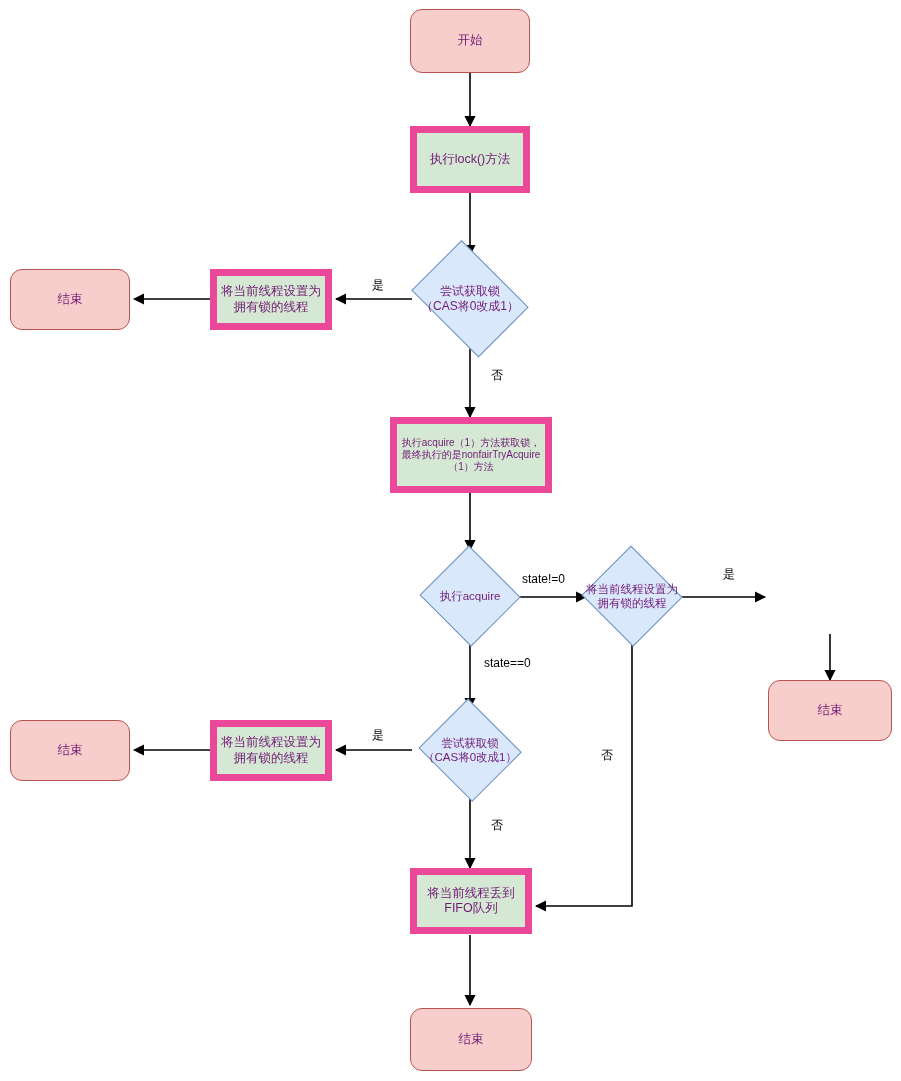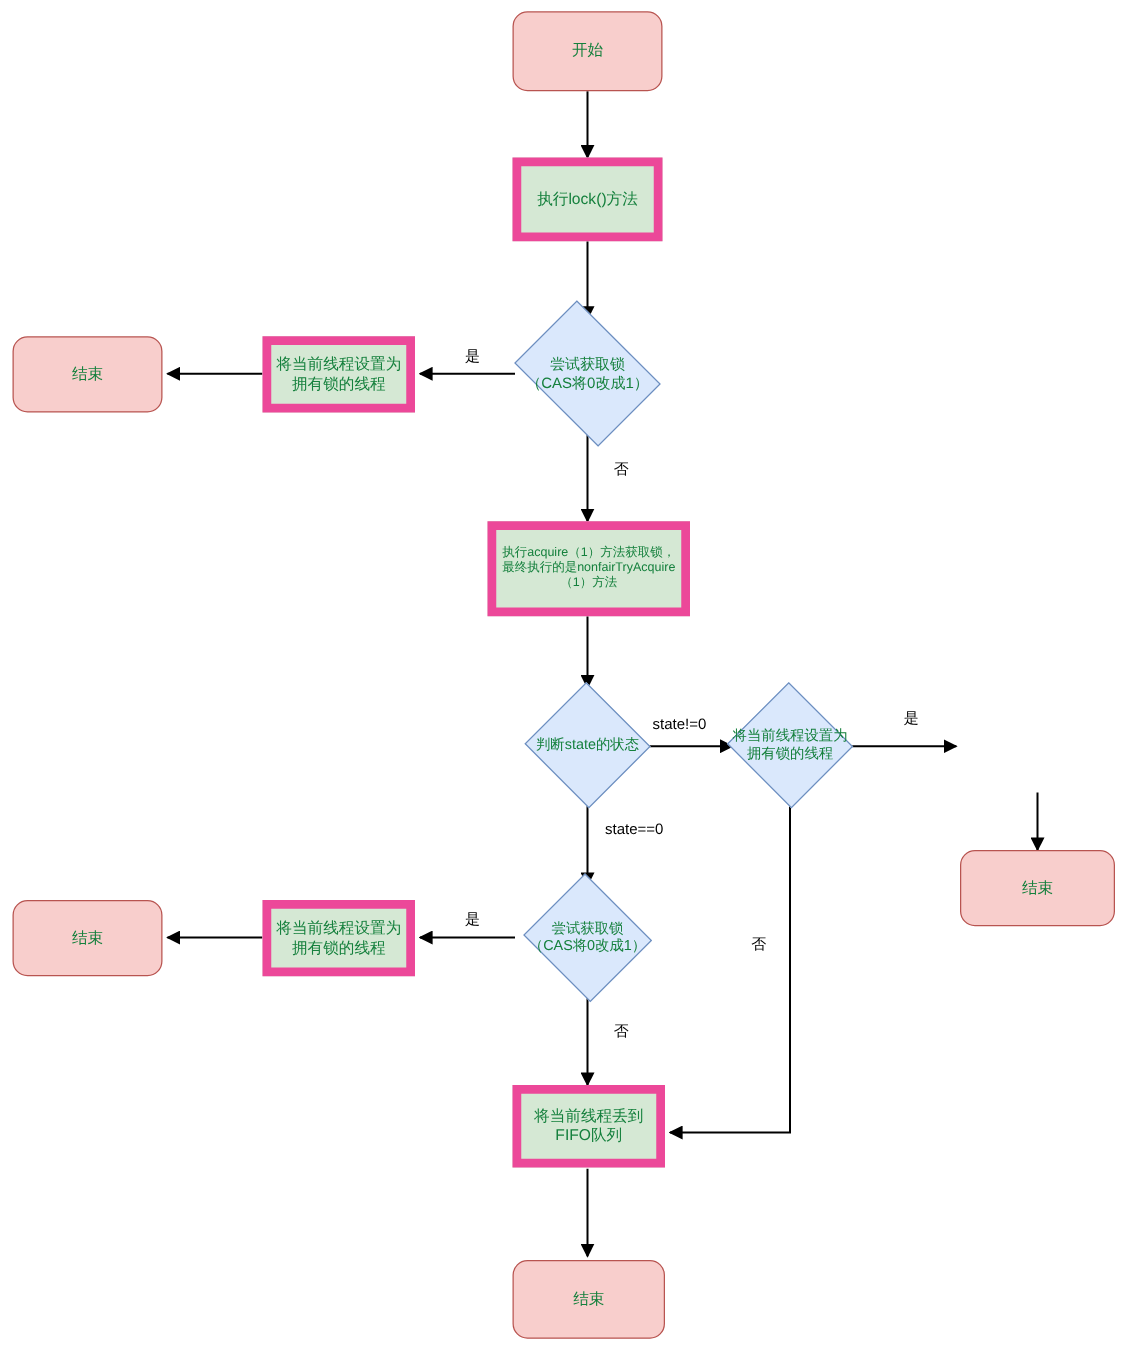--- a/index.html
+++ b/index.html
@@ -25,21 +25,21 @@
     height: 1081px;
     pointer-events: none;
   }
   .node {
     position: absolute;
     box-sizing: border-box;
     display: flex;
     align-items: center;
     justify-content: center;
     text-align: center;
-    color: #15803d;
+    color: #701a75;
     line-height: 1.22;
     white-space: pre-line;
   }
   .node .txt {
     display: block;
     width: 100%;
     padding: 0 2px;
   }
   
   .terminator {
@@ -154,21 +154,21 @@
   <div class="node terminator" style="left:10px; top:269px; width:120px; height:61px;">
     <span class="txt">结束</span>
   </div>
 
   <div class="node process" style="left:390px; top:417px; width:162px; height:76px; font-size:10px;">
     <span class="txt">执行acquire（1）方法获取锁，最终执行的是nonfairTryAcquire（1）方法</span>
   </div>
 
   <div class="node decision" style="left:420px; top:548px; width:100px; height:96px; font-size:11.5px;">
     <span class="dia"><div></div></span>
-    <span class="txt">判断state的状态</span>
+    <span class="txt">执行acquire</span>
   </div>
 
   <div class="node decision" style="left:582px; top:548px; width:100px; height:96px; font-size:11.5px;">
     <span class="dia"><div></div></span>
     <span class="txt">将当前线程设置为拥有锁的线程</span>
   </div>
 
 
   <div class="node terminator" style="left:768px; top:680px; width:124px; height:61px;">
     <span class="txt">结束</span>

